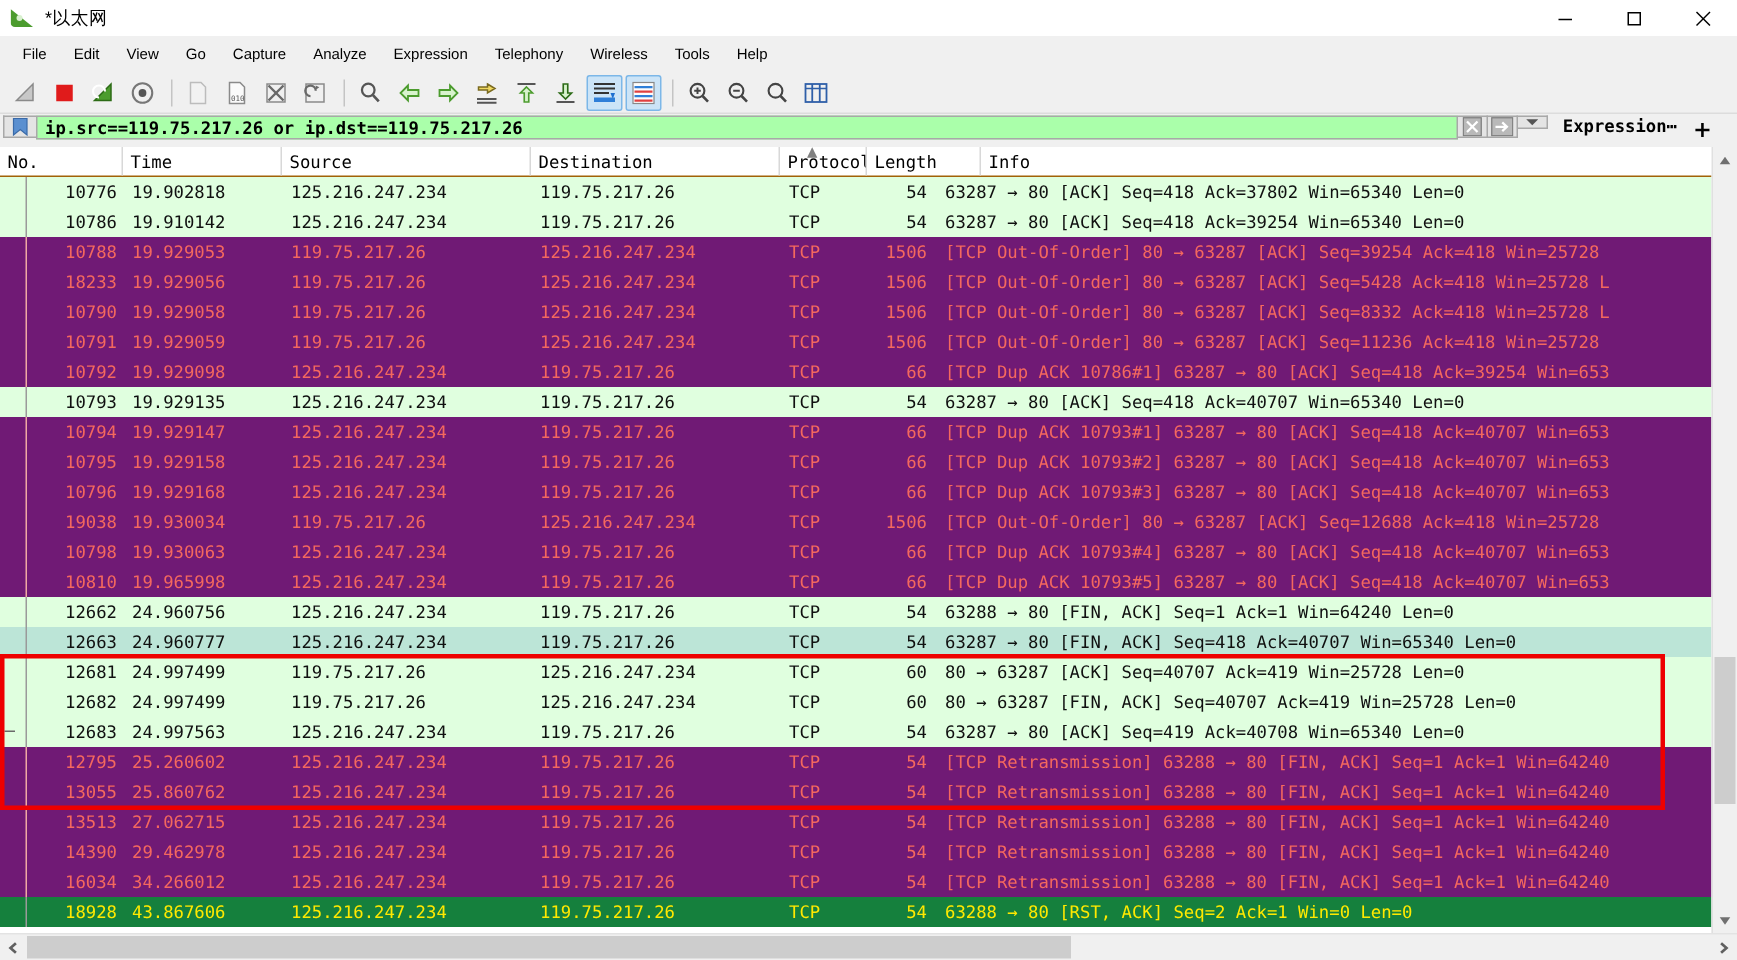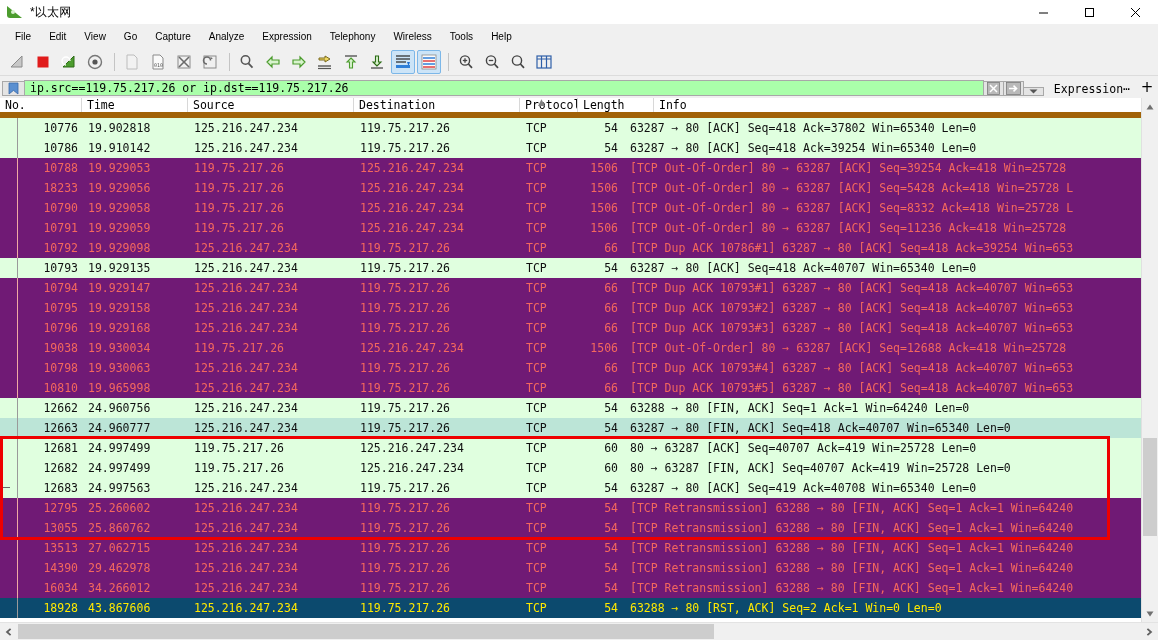--- a/index.html
+++ b/index.html
@@ -87,22 +87,23 @@
   .tb.sel { background: #cce4f7; border: 1px solid #7cb7e8; border-radius: 2px; }
   .tb-sep {
     width: 1px; height: 18px; background: #c4c4c4;
     margin: 0 5px;
   }
 
   
   .filterbar {
     height: 22px; min-height: 22px;
     background: #f0f0f0;
-    display: flex; align-items: flex-end;
-    padding: 1px 2px 2px 2px;
+    display: flex; align-items: flex-start;
+    padding: 1px 14px 2px 2px;
+    font-weight: bold;
   }
   .filter-bookmark {
     width: 22px;
     background: #e4e4e4;
     border: 1px solid #a8a8a8;
     border-right: none;
     display: flex; align-items: center; justify-content: center;
   }
   .filter-input {
     flex: 1;
@@ -148,21 +149,21 @@
     overflow: hidden;
     position: relative;
   }
   .col-headers {
     height: 20px; min-height: 20px;
     background: #ffffff;
     display: flex;
     font-family: "DejaVu Sans Mono", monospace;
     font-size: 11.5px;
     color: #000;
-    border-bottom: 6px solid #a16207;
+    border-bottom: 1px solid #a16207;
     position: relative;
   }
   .col-headers .ch {
     display: flex; align-items: center;
     padding-left: 5px;
     border-right: 1px solid #d8d8d8;
     position: relative;
     overflow: hidden;
     white-space: nowrap;
   }
@@ -192,21 +193,21 @@
   .c-src   { width: 166px; min-width: 166px; }
   .c-dst   { width: 166px; min-width: 166px; }
   .c-proto { width: 58px;  min-width: 58px; }
   .c-len   { width: 46px;  min-width: 46px; text-align: right; padding-right: 6px; padding-left: 0;}
   .c-info  { flex: 1; }
 
   
   .r-green { background: #e0ffdf; color: #101010; }
   .r-dark  { background: #701a75; color: #f4685e; }
   .r-sel   { background: #bce5d7; color: #101010; }
-  .r-red   { background: #0c4a6e; color: #ffe900; }
+  .r-red   { background: #15803d; color: #ffe900; }
 
   
   .gut .tick {
     position: absolute; right: 0; top: 0;
     width: 1px; height: 20px; background: #9a9a9a;
   }
   .r-dark .gut .tick { background: #f0a9a3; }
   .r-sel  .gut .tick { background: #9a9a9a; }
   .gut .dash {
     position: absolute; left: 3px; top: 9px;

